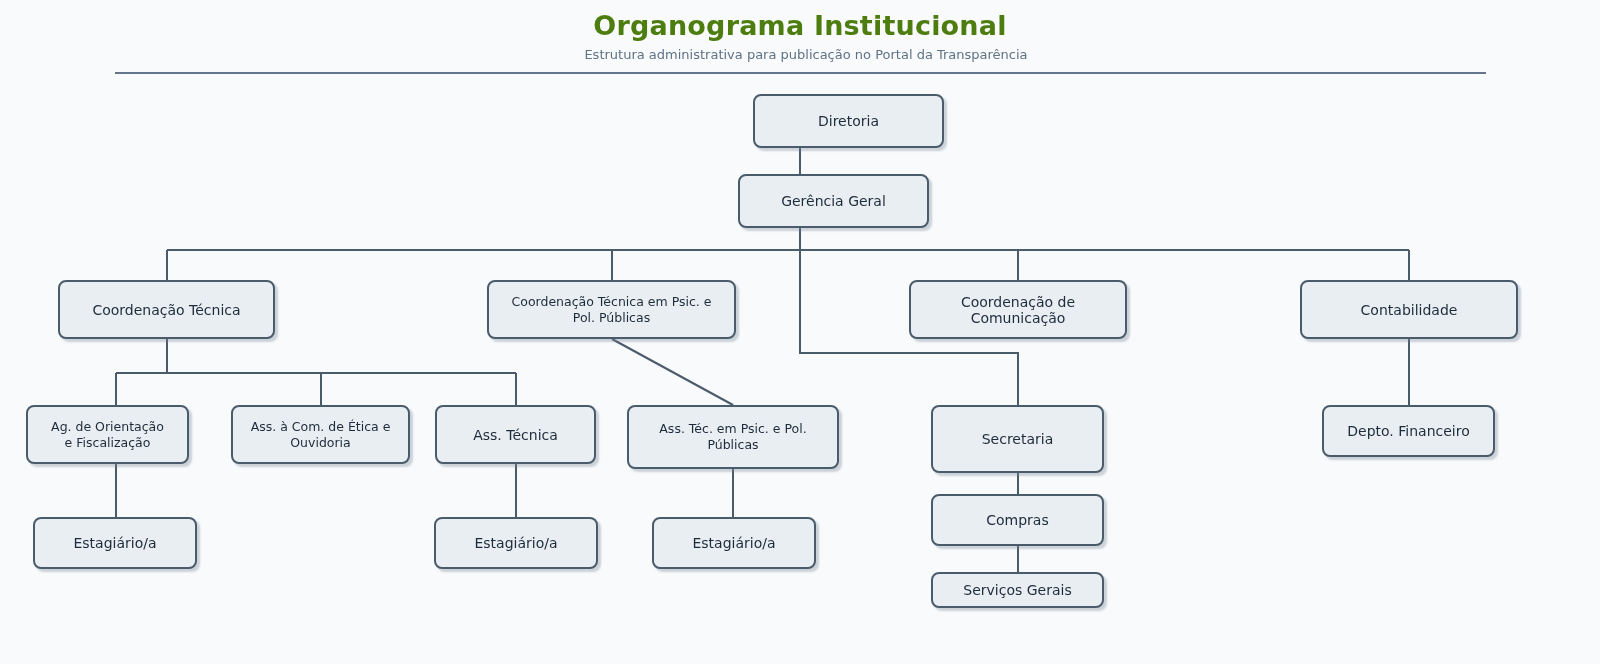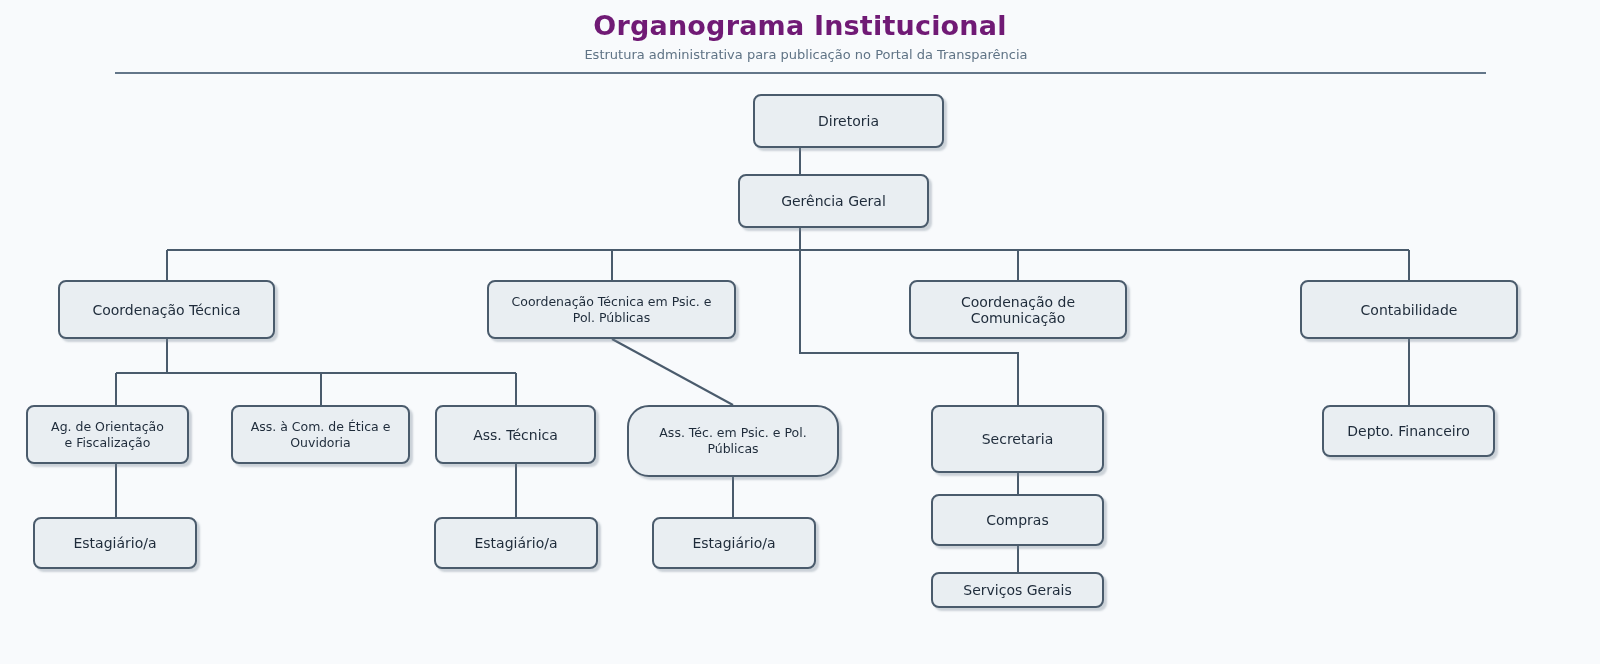--- a/index.html
+++ b/index.html
@@ -4,21 +4,21 @@
   <style>
     html, body { margin: 0; padding: 0; }
     body {
       width: 1600px; height: 664px; overflow: hidden;
       background: #f8fafc;
       font-family: "DejaVu Sans", sans-serif;
       position: relative;
     }
     .title {
       position: absolute; left: 0; width: 1600px; top: 10px;
-      text-align: center; font-size: 27px; font-weight: bold; color: #701a75;
+      text-align: center; font-size: 27px; font-weight: bold; color: #4d7c0f;
       letter-spacing: 0.2px;
     }
     .subtitle {
       position: absolute; left: 6px; width: 1600px; top: 47px;
       text-align: center; font-size: 13px; color: #5f7385;
     }
     .rule {
       position: absolute; left: 115px; top: 72px; width: 1371px; height: 2px;
       background: #637689;
     }
@@ -83,21 +83,21 @@
 <div class="node medium" style="left:705px; top:174px; width:191px; height:54px;margin-left:33px;">Gerência Geral</div>
 
 <div class="node medium" style="left:58px; top:280px; width:217px; height:59px;">Coordenação Técnica</div>
 <div class="node small" style="left:487px; top:280px; width:249px; height:59px;">Coordenação Técnica em Psic. e Pol. Públicas</div>
 <div class="node medium" style="left:909px; top:280px; width:218px; height:59px; padding:0 40px;">Coordenação de Comunicação</div>
 <div class="node medium" style="left:1300px; top:280px; width:218px; height:59px;">Contabilidade</div>
 
 <div class="node small" style="left:26px; top:405px; width:163px; height:59px; padding:0 20px;">Ag. de Orientação e Fiscalização</div>
 <div class="node small" style="left:231px; top:405px; width:179px; height:59px; padding:0 14px;">Ass. à Com. de Ética e Ouvidoria</div>
 <div class="node medium" style="left:435px; top:405px; width:161px; height:59px;">Ass. Técnica</div>
-<div class="node small" style="left:627px; top:405px; width:212px; height:72px; padding:0 20px;border-radius:22px;">Ass. Téc. em Psic. e Pol. Públicas</div>
+<div class="node small" style="left:627px; top:405px; width:212px; height:64px; padding:0 20px;">Ass. Téc. em Psic. e Pol. Públicas</div>
 <div class="node medium" style="left:931px; top:405px; width:173px; height:68px;">Secretaria</div>
 <div class="node medium" style="left:1322px; top:405px; width:173px; height:52px;">Depto. Financeiro</div>
 
 <div class="node medium" style="left:33px; top:517px; width:164px; height:52px;">Estagiário/a</div>
 <div class="node medium" style="left:434px; top:517px; width:164px; height:52px;">Estagiário/a</div>
 <div class="node medium" style="left:652px; top:517px; width:164px; height:52px;">Estagiário/a</div>
 <div class="node medium" style="left:931px; top:494px; width:173px; height:52px;">Compras</div>
 <div class="node medium" style="left:931px; top:572px; width:173px; height:36px;">Serviços Gerais</div>
 
 </body></html>

